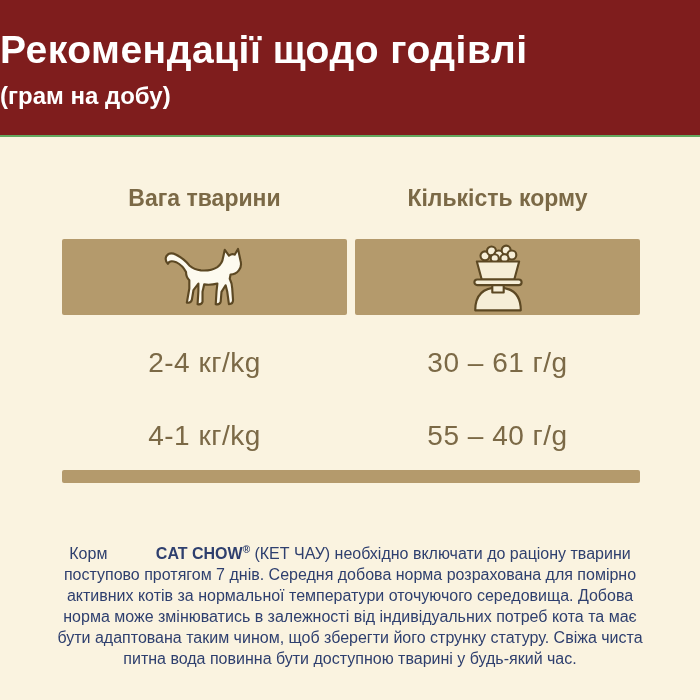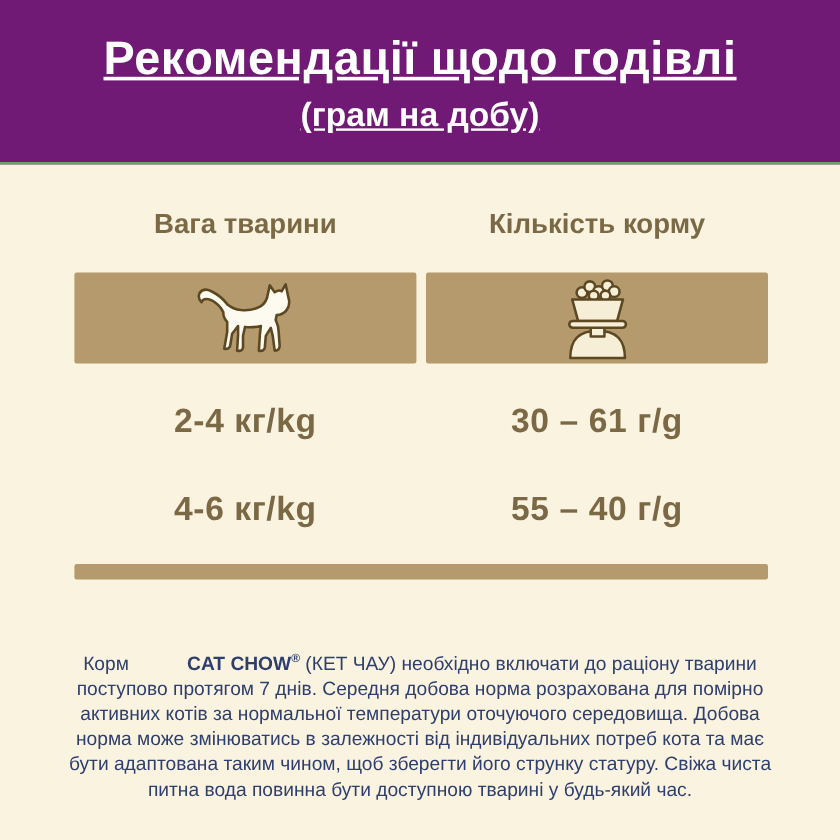--- a/index.html
+++ b/index.html
@@ -10,46 +10,44 @@
     width: 700px; height: 700px;
     background: #faf3e0;
     overflow: hidden;
   }
   .page { position: absolute; inset: 0; }
 
   
   .header {
     position: absolute; top: 0; left: 0;
     width: 700px; height: 137px;
-    background: #701a75;
+    background: #7f1d1d;
     border-bottom: 2px solid #63a85f;
-    text-align: center;
     color: #ffffff;
-    text-decoration: underline;
   }
   .header .title {
     margin-top: 27px;
     font-size: 39px;
     font-weight: bold;
     line-height: 45px;
     letter-spacing: 0.5px;
   }
   .header .subtitle {
     margin-top: 7px;
-    font-size: 28px;
+    font-size: 24px;
     font-weight: bold;
     line-height: 33px;
   }
 
   
   .two-col {
     position: absolute; left: 62px; width: 578px;
     display: flex; gap: 8px;
   }
-  .two-col > div { width: 285px; text-align: center; }
+  .two-col > div { width: 285px; text-align: center; margin-top: 12px; }
 
   .col-headers { top: 170px; }
   .col-headers > div {
     font-size: 23px;
     font-weight: bold;
     color: #7b6946;
     line-height: 32px;
   }
 
   
@@ -58,21 +56,21 @@
     background: #b49a6c;
     border-radius: 2px;
     display: flex; align-items: center; justify-content: center;
     height: 76px;
   }
 
   
   .value-row { height: 40px; }
   .value-row > div {
     font-size: 28px;
-    font-weight: bold;
+    font-weight: normal;
     color: #7b6946;
     line-height: 40px;
     letter-spacing: 0.5px;
   }
   .row-1 { top: 331px; }
   .row-2 { top: 404px; }
 
   
   .divider {
     position: absolute; top: 470px; left: 62px;
@@ -149,21 +147,21 @@
       </span>
     </div>
   </div>
 
   <div class="two-col value-row row-1">
     <div>2-4 кг/kg</div>
     <div>30 – 61 г/g</div>
   </div>
 
   <div class="two-col value-row row-2">
-    <div>4-6 кг/kg</div>
+    <div>4-1 кг/kg</div>
     <div>55 – 40 г/g</div>
   </div>
 
   <div class="divider"></div>
 
   <p class="footer-note"><span>Корм </span><strong><span>CAT CHOW</span><sup>®</sup></strong><span> (КЕТ ЧАУ) необхідно включати до раціону тварини поступово протягом 7 днів. Середня добова норма розрахована для помірно активних котів за нормальної температури оточуючого середовища. Добова норма може змінюватись в залежності від індивідуальних потреб кота та має бути адаптована таким чином, щоб зберегти його струнку статуру. Свіжа чиста питна вода повинна бути доступною тварині у будь-який час.</span></p>
 
 </div>
 
 </body></html>

